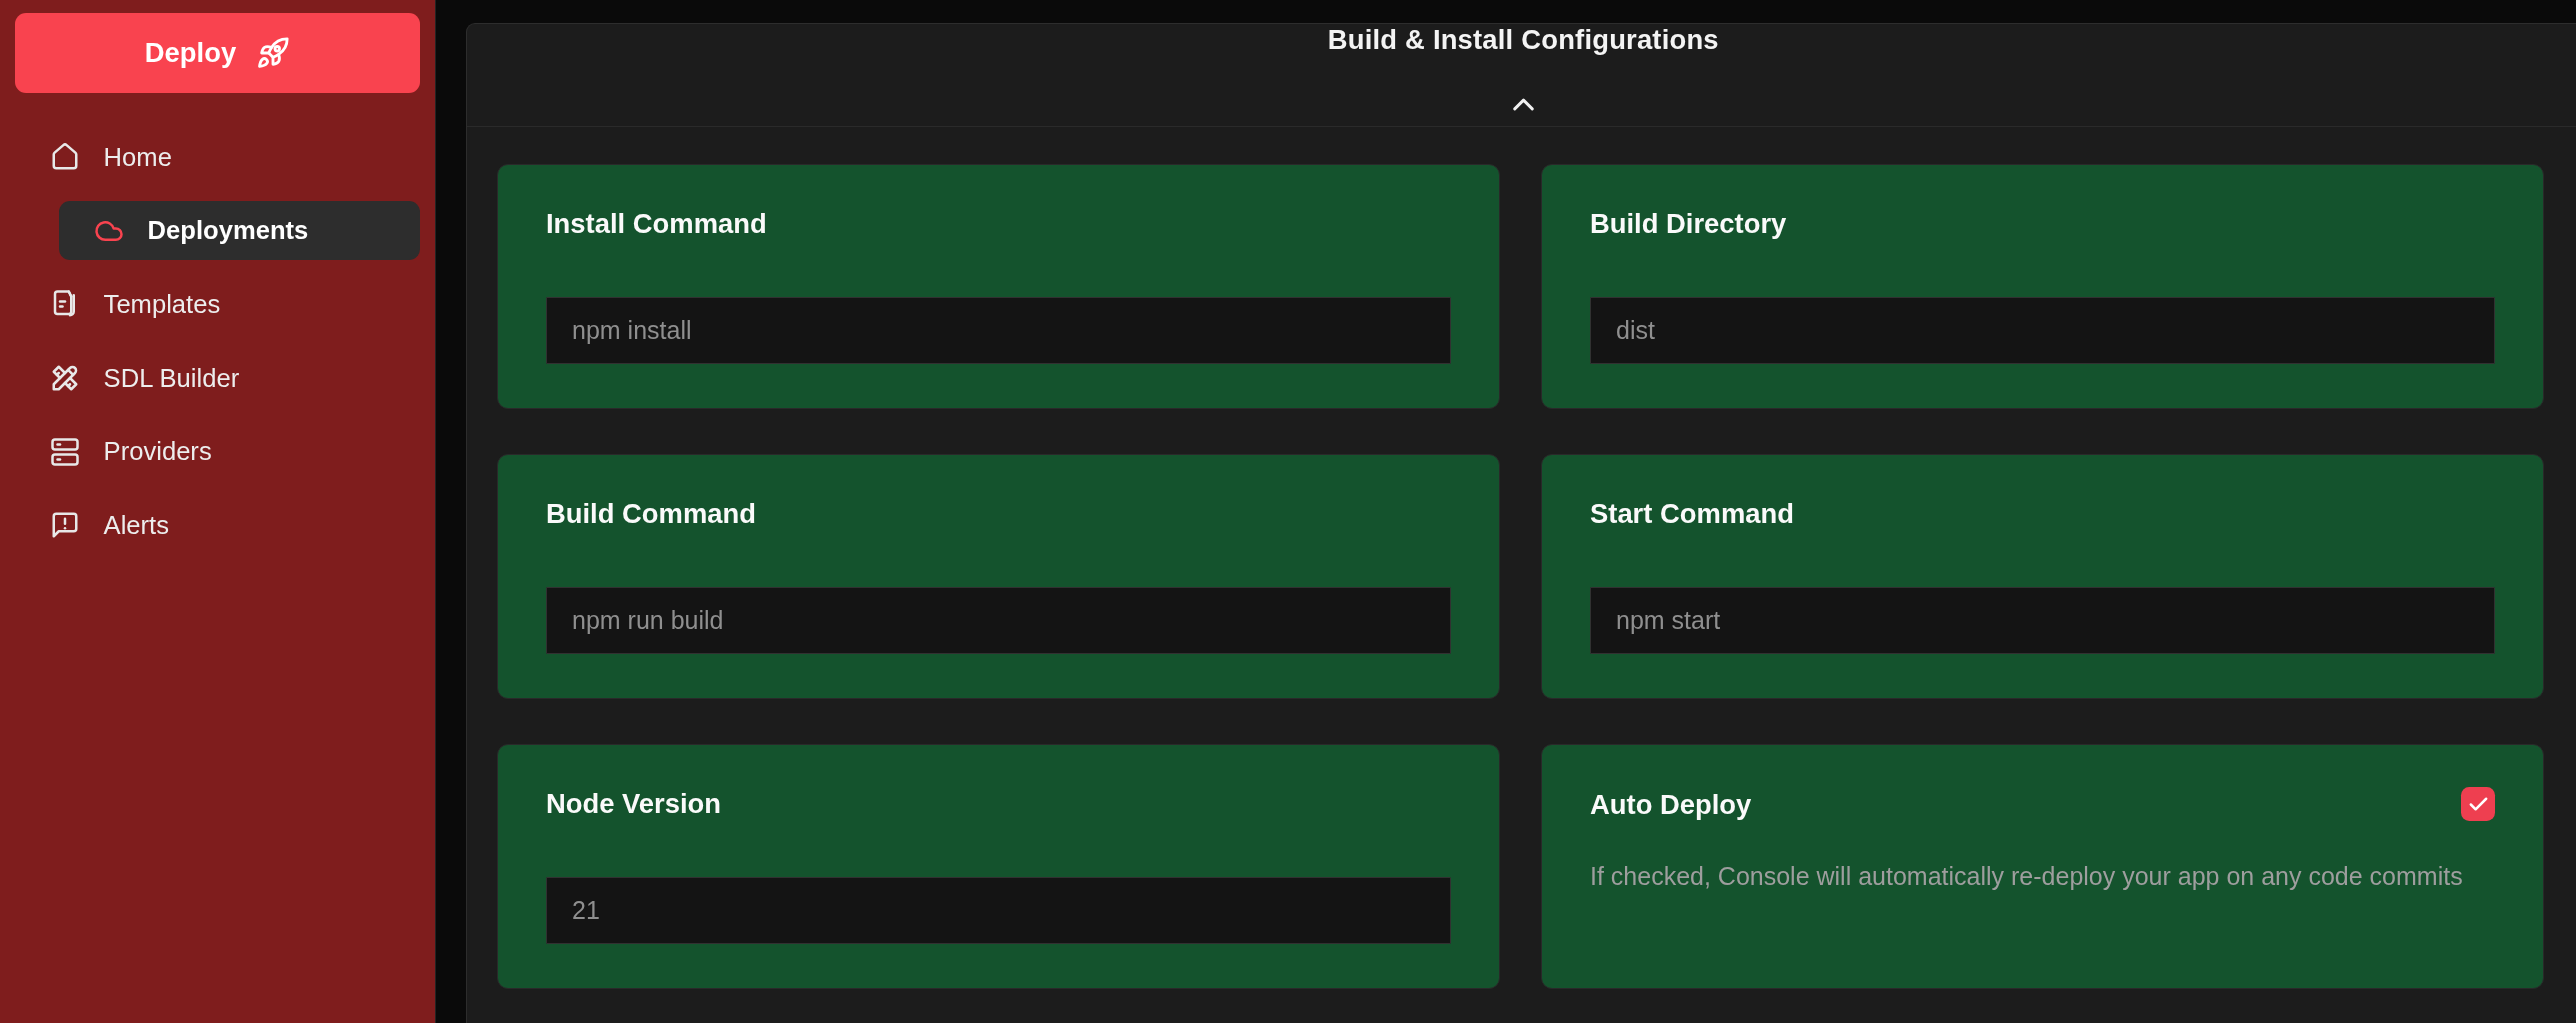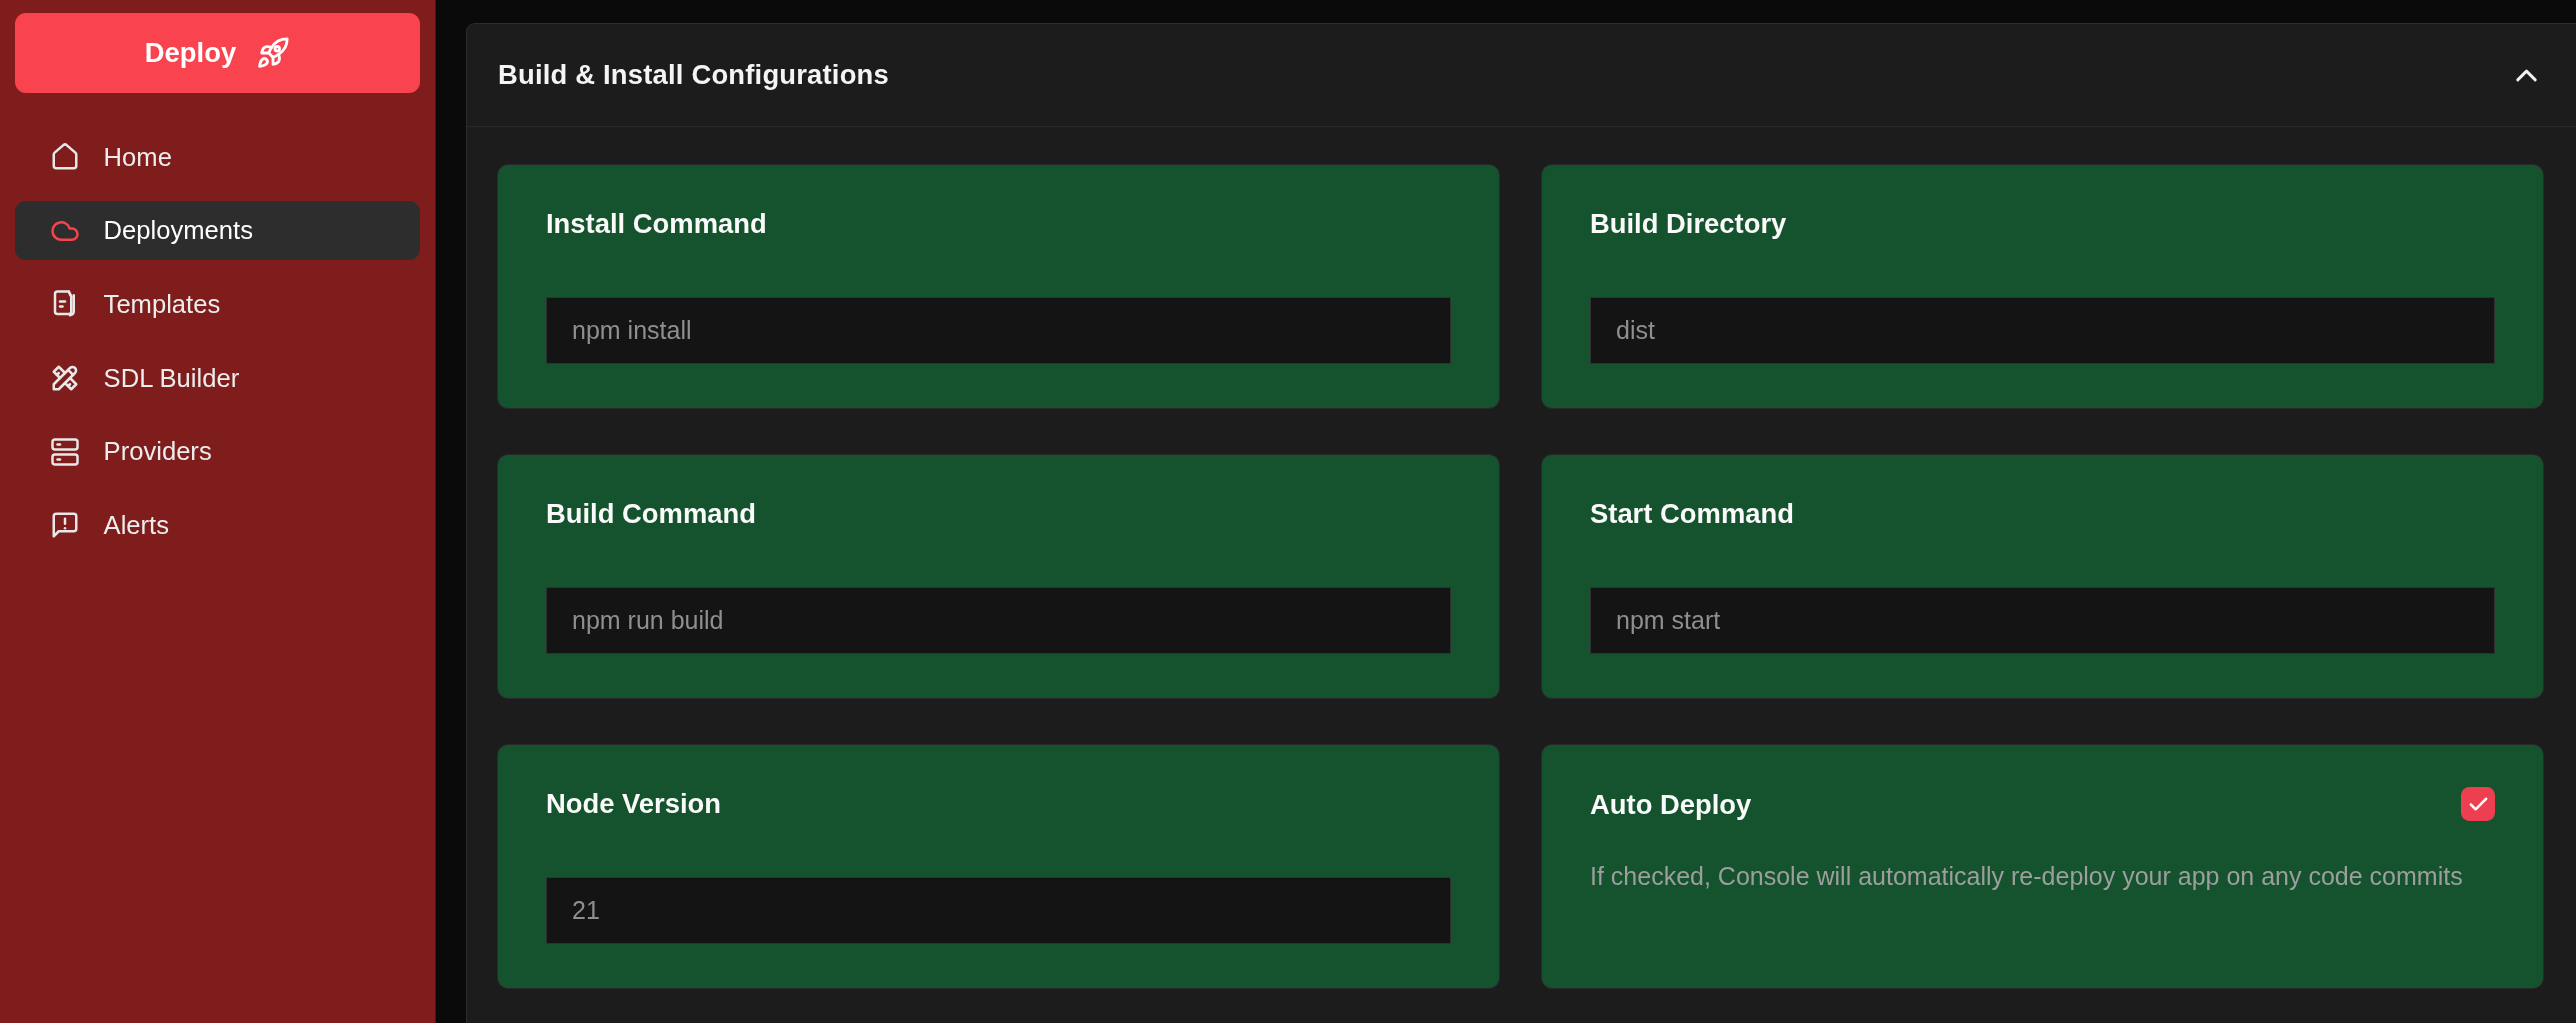--- a/index.html
+++ b/index.html
@@ -49,40 +49,42 @@
     margin-bottom: 14.6px;
     font-size: 25.6px;
     font-weight: 500;
     color: #ededed;
     cursor: pointer;
   }
   .nav-item svg { width: 30px; height: 30px; color: #e8e8e8; flex: 0 0 auto; }
   .nav-item.active {
     background: #2d2d2d;
     color: #ffffff;
-    font-weight: 400;
+    font-weight: 700;
+    margin-left: 44px;
   }
   .nav-item.active svg.cloud { color: #f9434f; }
 
   
   .main {
     position: absolute;
     left: 466px; top: 23px; right: 0; bottom: 0;
     background: #1c1c1c;
     border-left: 1.8px solid #2d2d2d;
     border-top: 1.8px solid #2d2d2d;
     border-top-left-radius: 9.1px;
   }
   .panel-header {
     height: 103px;
     display: flex;
     align-items: center;
     justify-content: space-between;
     padding: 0 27.4px 0 31px;
     border-bottom: 1.8px solid #2a2a2a;
+    flex-direction: column;
   }
   .panel-title {
     font-size: 27.4px;
     font-weight: 700;
     color: #f4f4f4;
     letter-spacing: 0.2px;
   }
   .collapse-btn {
     background: transparent;
     border: none;

